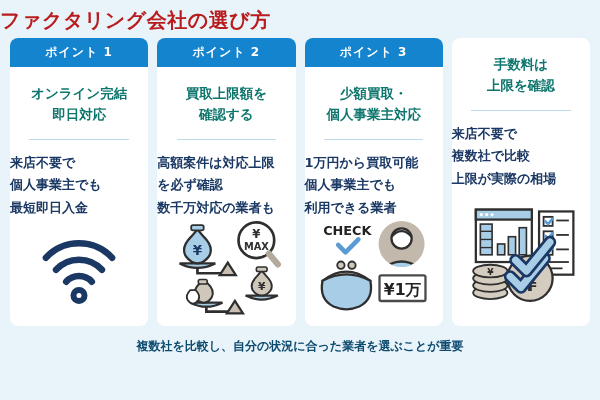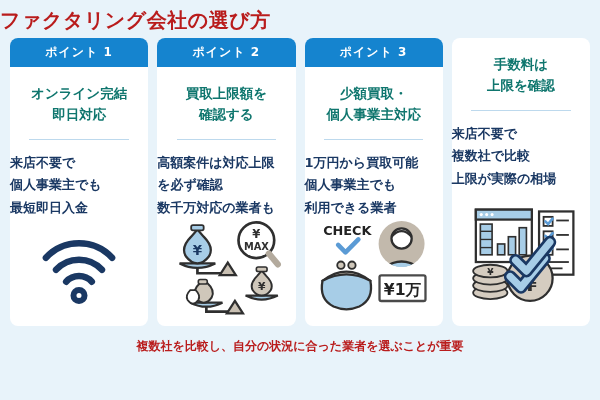--- a/index.html
+++ b/index.html
@@ -68,21 +68,21 @@
     display: flex;
     align-items: center;
     justify-content: center;
     padding-bottom: 6px;
   }
   .footer-note {
     margin-top: 12px;
     text-align: center;
     font-size: 12px;
     font-weight: bold;
-    color: #b91c1c;
+    color: #0c4a6e;
   }
   svg text { font-family: "DejaVu Sans", "Liberation Sans", sans-serif; }
 </style>
 </head>
 <body>
 
 <div class="page-title">ファクタリング会社の選び方</div>
 
 <div class="cards">
 

